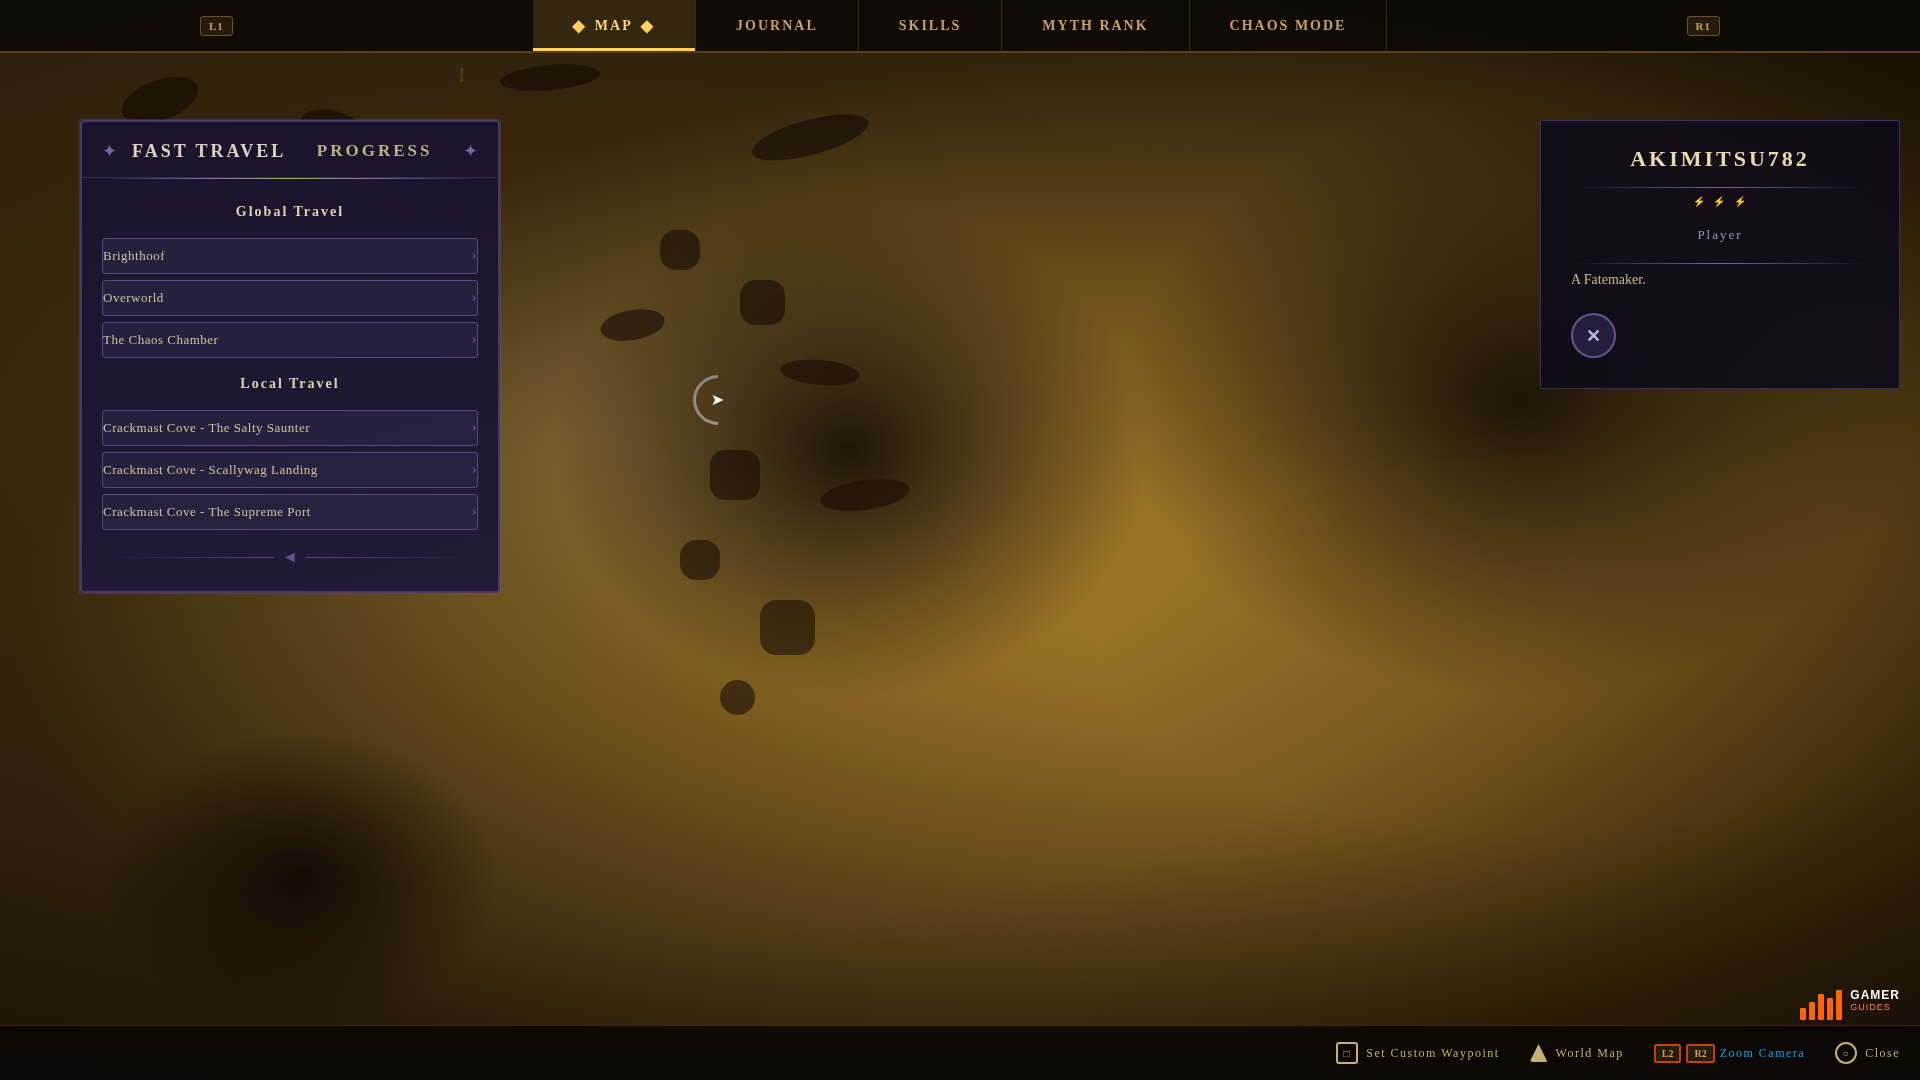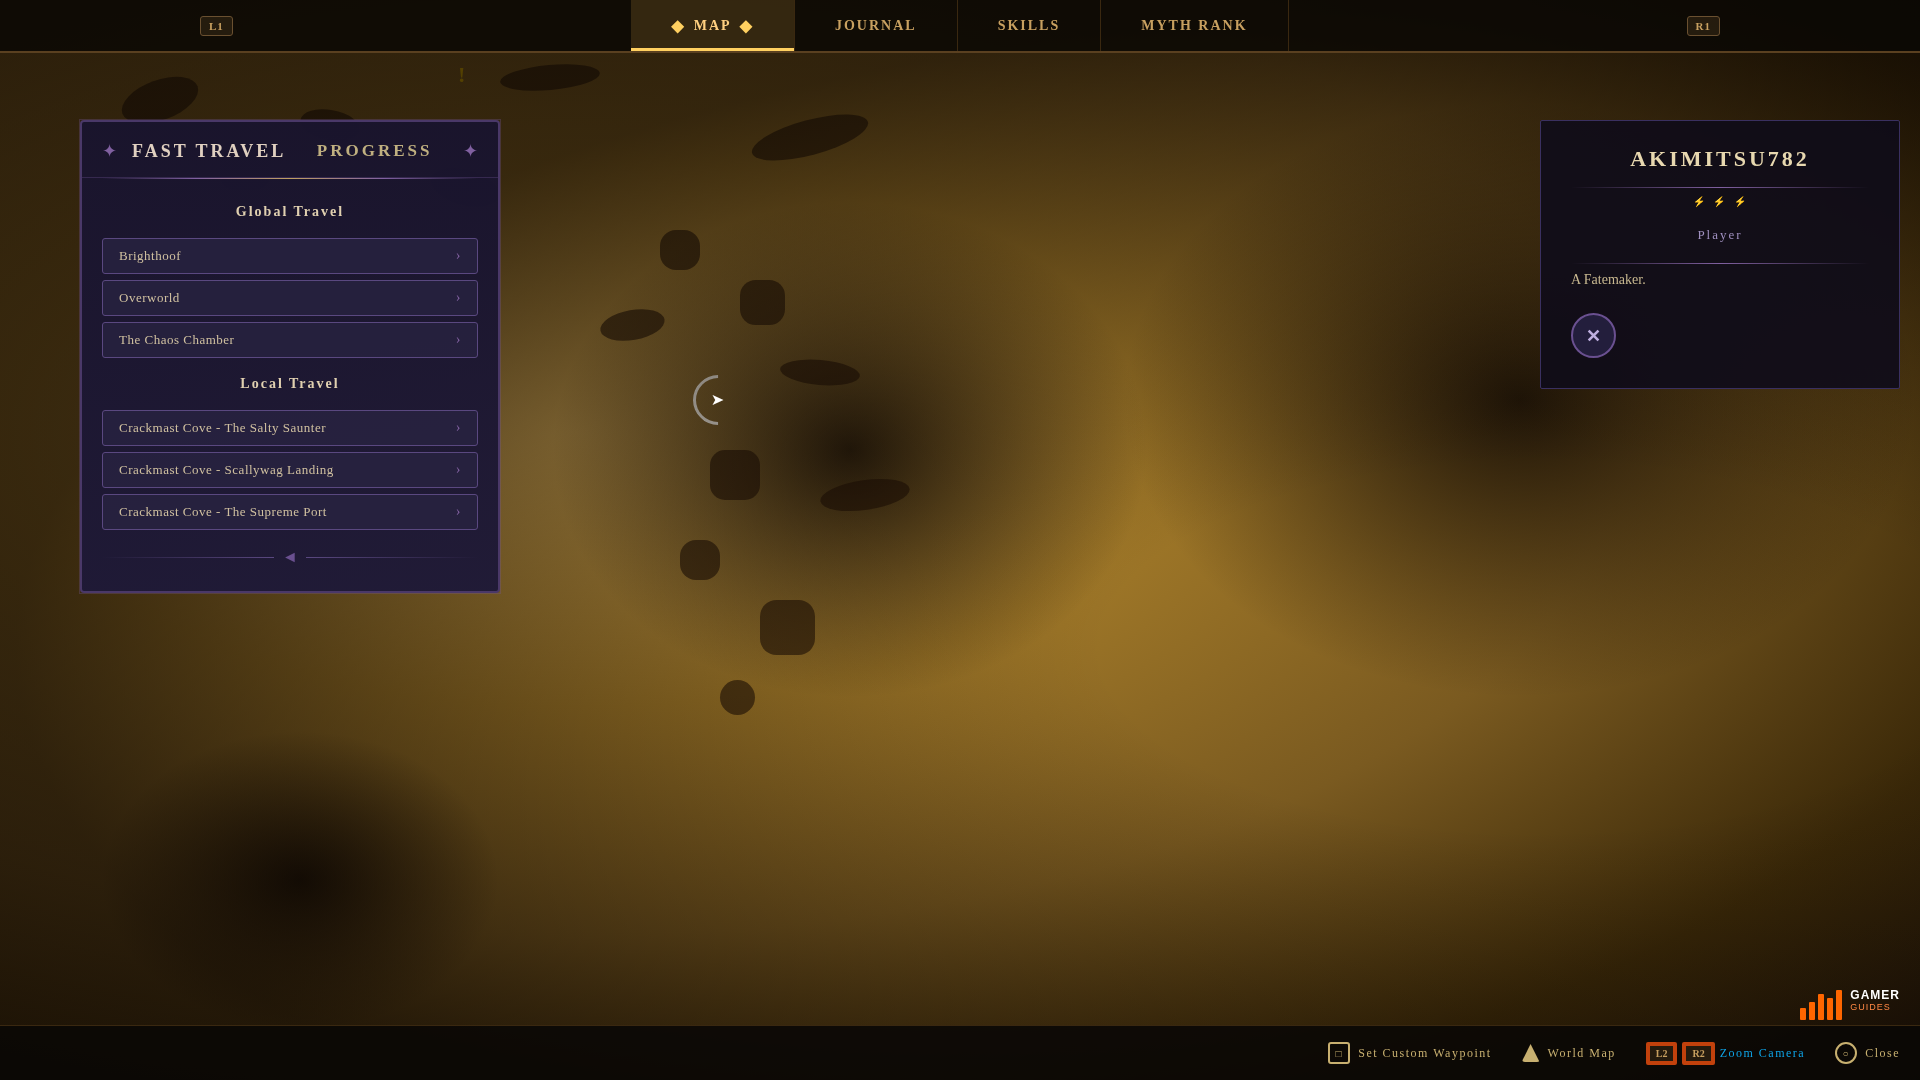--- a/index.html
+++ b/index.html
@@ -196,21 +196,21 @@
       text-align: center;
       padding: 10px 20px 12px;
       font-family: 'Georgia', serif;
     }
 
     .travel-btn {
       display: flex;
       align-items: center;
       justify-content: space-between;
       margin: 6px 20px;
-      padding: 9px 16px;
+      padding: 9px 0;
       background: rgba(40,35,65,0.8);
       border: 1px solid #5a4880;
       border-radius: 3px;
       cursor: pointer;
       color: #d0c0a0;
       font-size: 13px;
       letter-spacing: 0.5px;
       font-family: 'Georgia', serif;
     }
 
@@ -400,21 +400,21 @@
 
     
     .zoom-indicator {
       display: flex;
       align-items: center;
       gap: 5px;
     }
 
     .zoom-badge {
       background: rgba(40,30,15,0.9);
-      border: 4px solid #c2410c;
+      border: 2px solid #c2410c;
       color: #c8a060;
       font-size: 10px;
       font-weight: bold;
       padding: 2px 6px;
       border-radius: 2px;
     }
 
     
     .map-dark-region {
       position: absolute;
@@ -501,20 +501,23 @@
     </div>
     <div class="nav-tab">
       <span>JOURNAL</span>
     </div>
     <div class="nav-tab">
       <span>SKILLS</span>
     </div>
     <div class="nav-tab">
       <span>MYTH RANK</span>
     </div>
+    <div class="nav-tab">
+      <span>CHAOS MODE</span>
+    </div>
   </div>
 
   <span class="nav-r1">R1</span>
 </nav>
 
 <div id="fast-travel-panel">
   <div class="panel-header">
     <div class="panel-title-group">
       <span class="panel-deco">✦</span>
       <span class="panel-title">Fast Travel</span>

